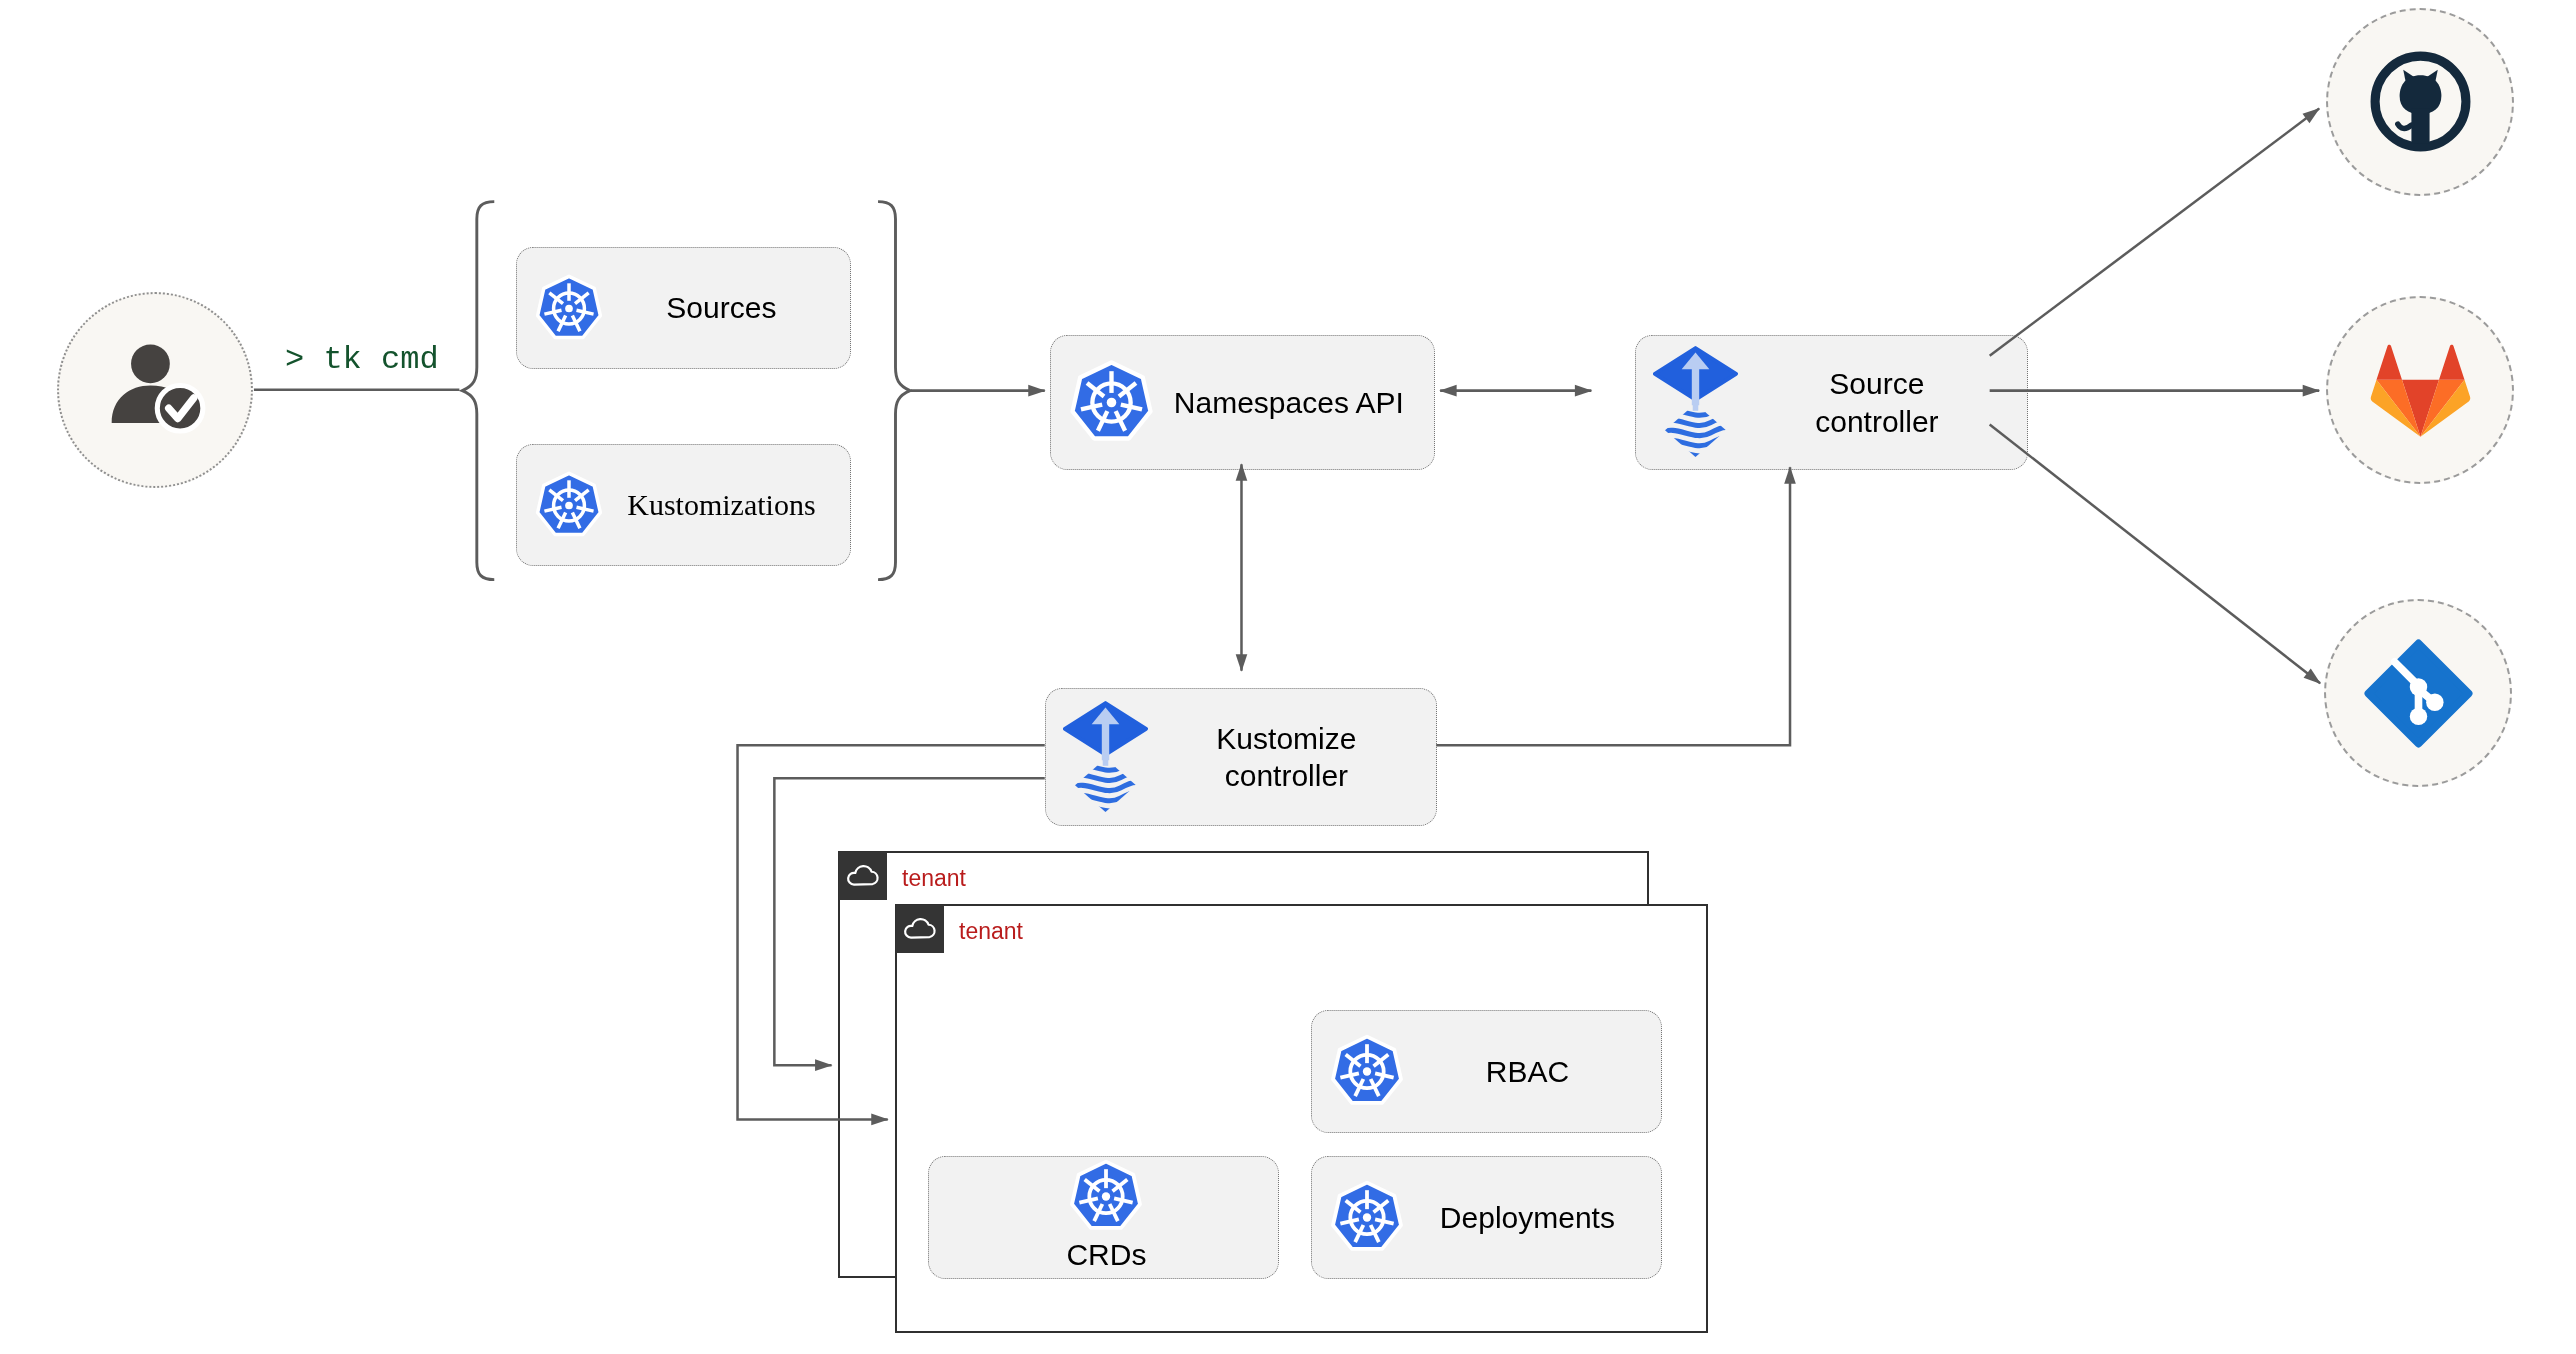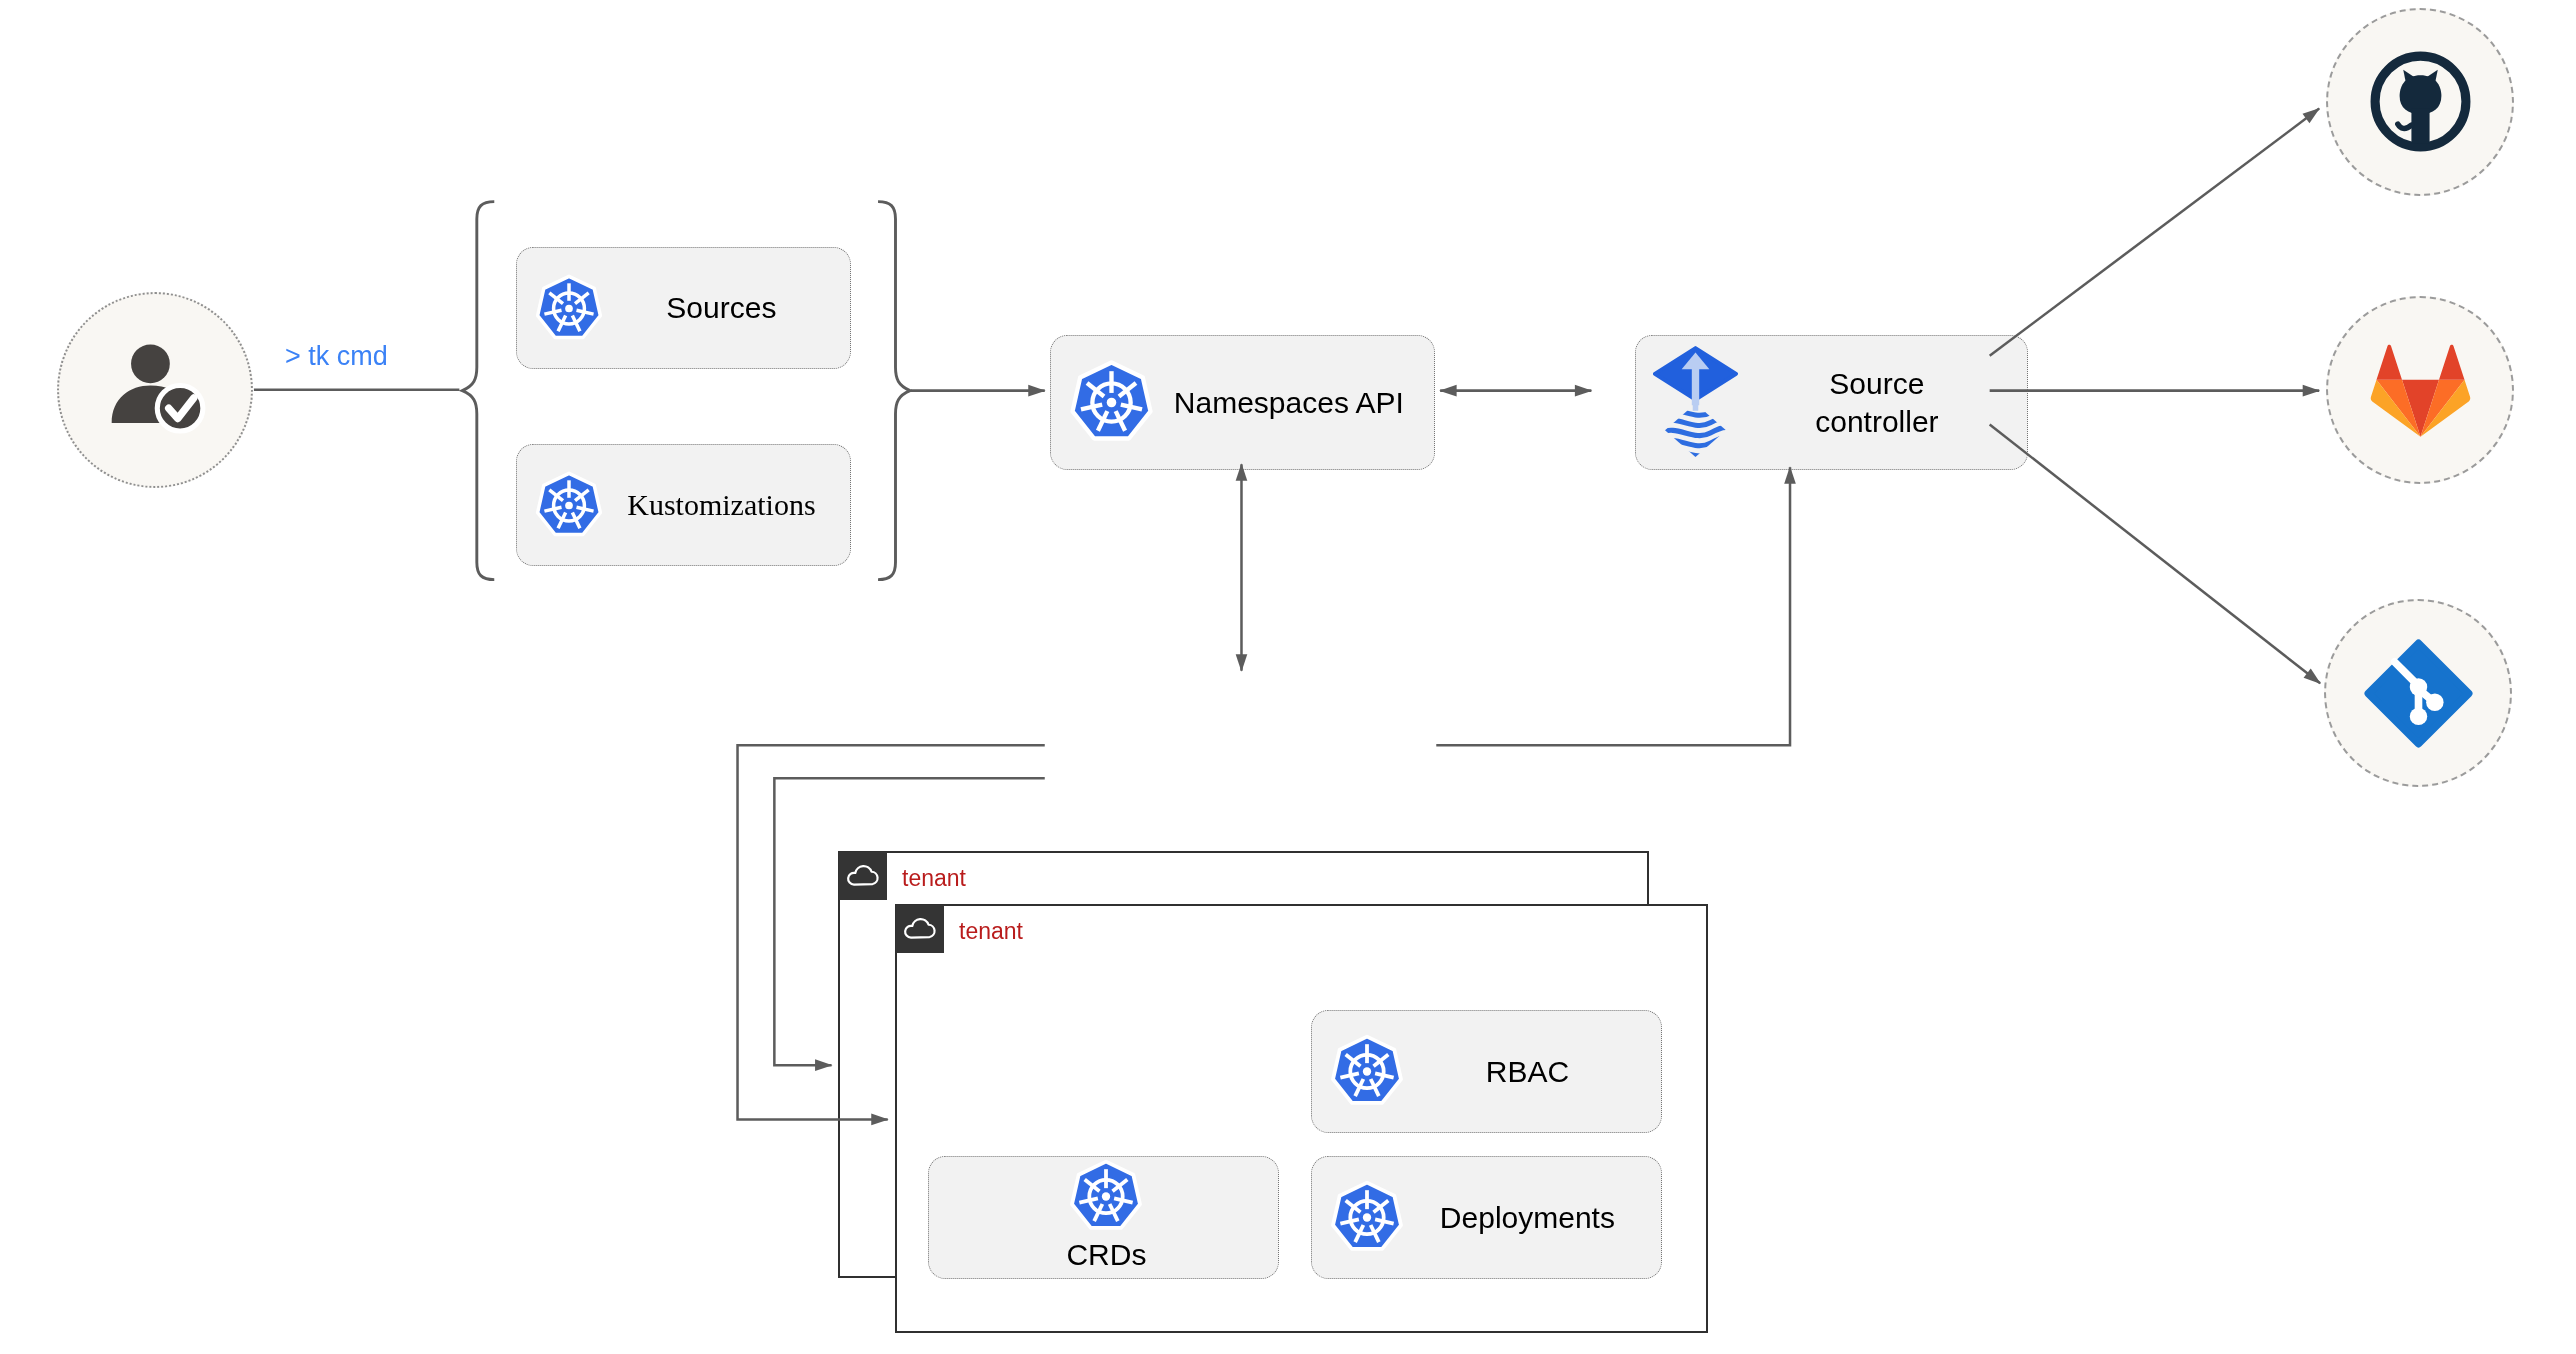--- a/index.html
+++ b/index.html
@@ -27,21 +27,21 @@
   }
   
   .tenant{
     position:absolute;background:#ffffff;border:2.9px solid #303030;box-sizing:border-box;
   }
   .tenant-head{
     position:absolute;left:-1px;top:-1px;width:48px;height:48px;background:#343434;
     display:flex;align-items:center;justify-content:center;
   }
   .tenant-label{position:absolute;left:62px;top:11.6px;font-size:23px;color:#b91c1c;}
-  .cli-label{position:absolute;font-size:27px;color:#3b82f6;white-space:nowrap;z-index:3;}
+  .cli-label{position:absolute;font-size:32px;color:#14532d;white-space:nowrap;z-index:3;font-family:Liberation Mono, monospace;}
   svg.conn{position:absolute;left:0;top:0;z-index:4;pointer-events:none;}
   .hidden-defs{position:absolute;width:0;height:0;overflow:hidden;}
 </style>
 </head>
 <body>
 
 <svg class="hidden-defs" aria-hidden="true">
   <defs>
 
     <symbol id="sym-k8s" viewBox="0 0 100 104">
@@ -191,20 +191,28 @@
 
   <div class="node" style="left:1635px;top:323px;width:393px;height:135px;">
     <span class="icon">
       <svg width="85" height="113" viewBox="0 0 88 117">
           <use href="#sym-flux"></use>
         </svg>
     </span>
     <span class="label narrow">Source controller</span>
   </div>
 
+  <div class="node" style="left:1045px;top:676px;width:392px;height:138px;">
+    <span class="icon">
+      <svg width="85" height="113" viewBox="0 0 88 117">
+          <use href="#sym-flux"></use>
+        </svg>
+    </span>
+    <span class="label narrow">Kustomize controller</span>
+  </div>
 
   <div class="tenant" style="left:838px;top:851px;width:811px;height:427px;z-index:1;">
     <div class="tenant-head">
       <svg width="37" height="27" viewBox="0 0 38 28">
           <use href="#sym-cloud"></use>
         </svg>
     </div>
     <span class="tenant-label">tenant</span>
   </div>
   <div class="tenant" style="left:895px;top:904px;width:813px;height:429px;z-index:2;">

